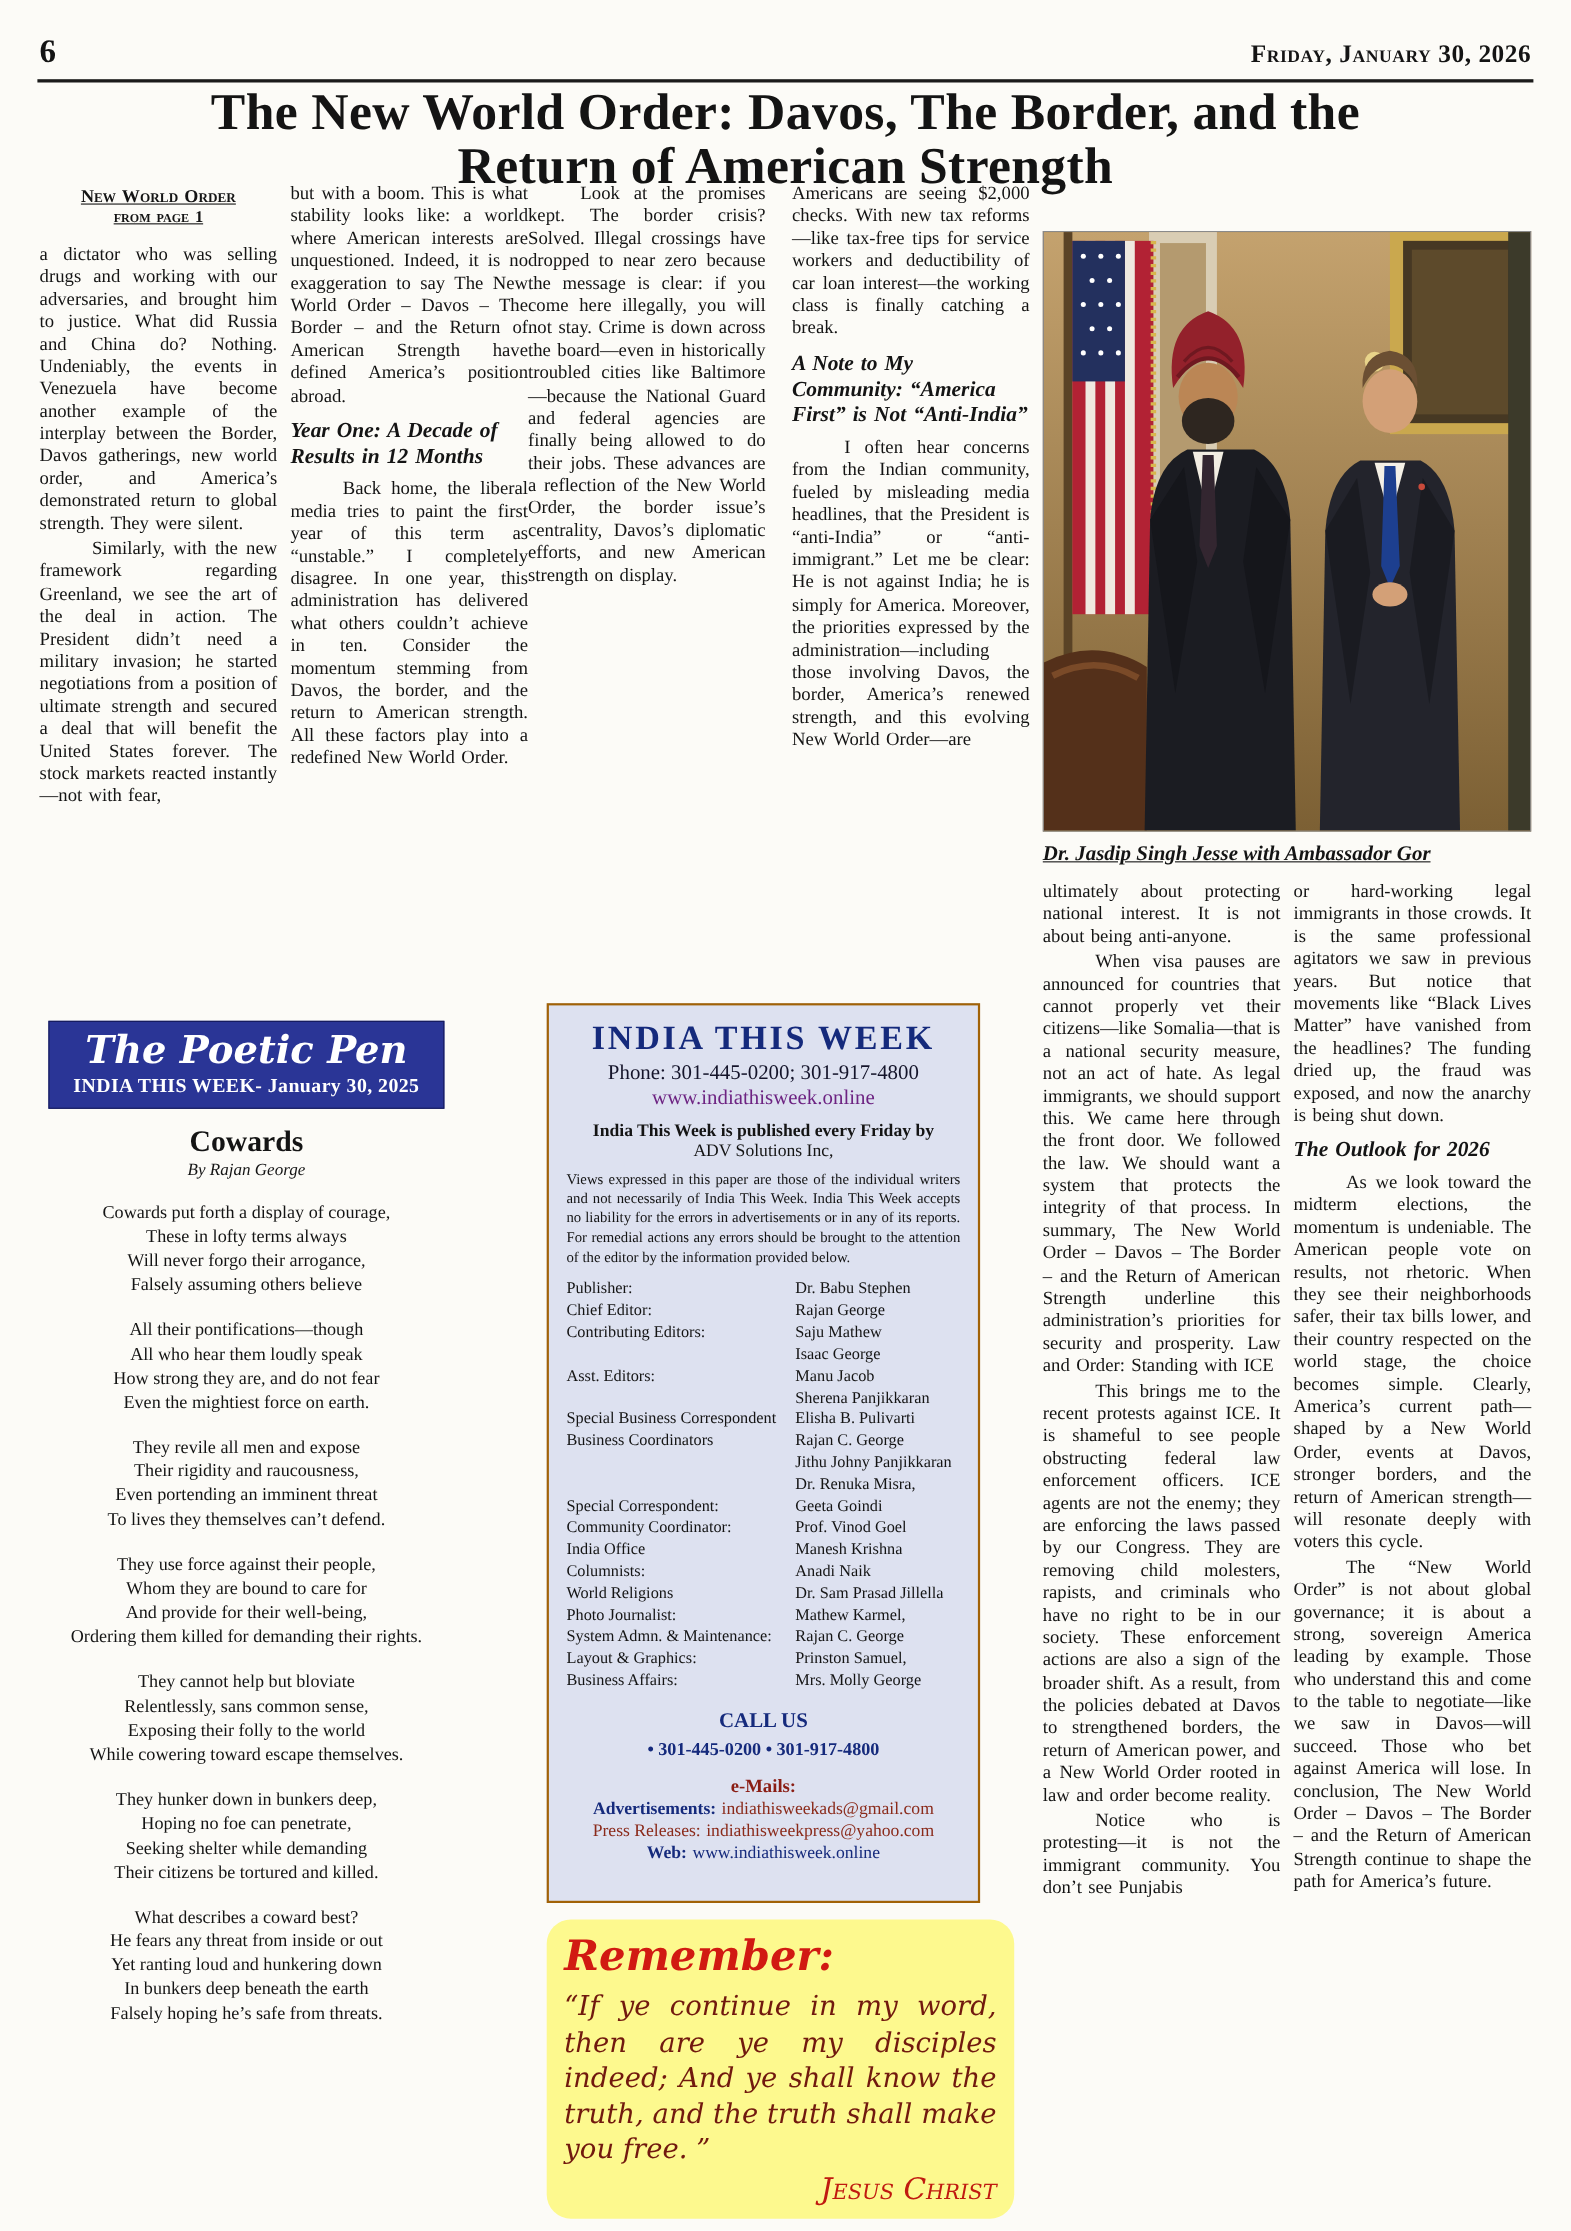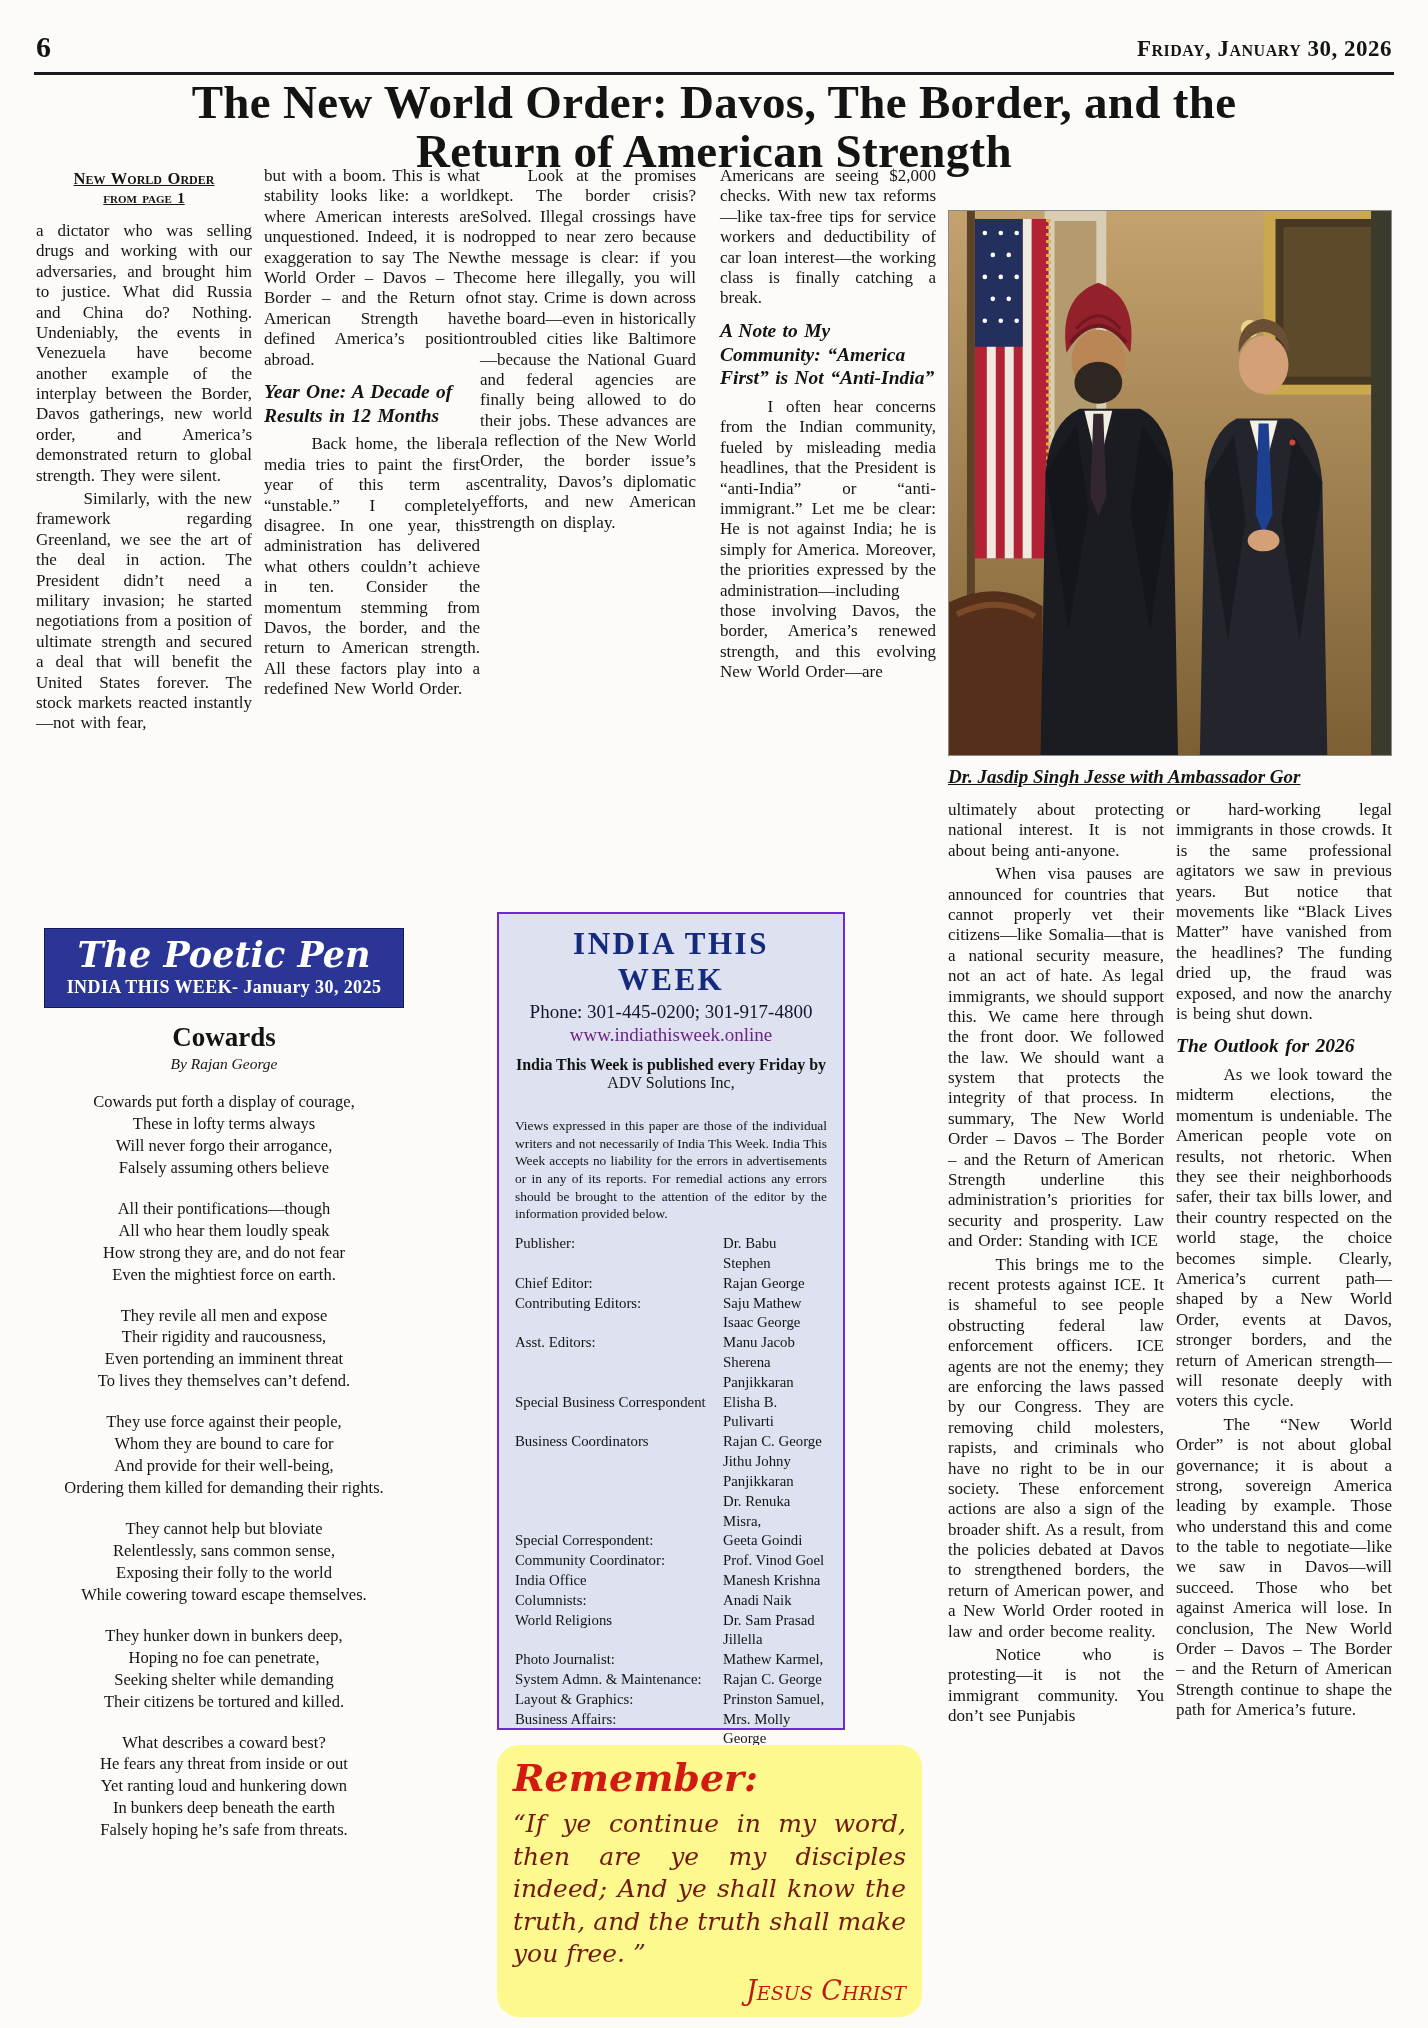--- a/index.html
+++ b/index.html
@@ -35,27 +35,27 @@
   .caption { position:absolute; left:948px; top:766px; width:444px; font-size:19px; font-weight:bold; font-style:italic; text-decoration:underline; }
   
   .poetic-banner { position:absolute; left:44px; top:928px; width:360px; background:#2a3596; border:1px solid #141a5a; color:#fff; text-align:center; padding:7px 4px 9px; }
   .poetic-title { font-family:"DejaVu Serif", serif; font-style:italic; font-weight:bold; font-size:35px; line-height:1.08; }
   .poetic-sub { font-size:18px; font-weight:bold; letter-spacing:.4px; margin-top:3px; }
   .poem { position:absolute; left:36px; top:1022px; width:376px; text-align:center; }
   .poem-title { font-size:27px; font-weight:bold; }
   .poem-byline { font-style:italic; font-size:15.5px; margin:2px 0 18px; }
   .stanza { white-space:pre-line; font-size:16.5px; line-height:1.33; margin:0 0 19px; }
   
-  .mast-box { position:absolute; left:497px; top:912px; width:348px; height:818px; background:#dde1f0; border:2px solid #6d28d9; padding:12px 16px 10px; }
+  .mast-box { position:absolute; left:497px; top:912px; width:394px; height:818px; background:#dde1f0; border:2px solid #a16207; padding:12px 16px 10px; }
   .mast-title { text-align:center; color:#152a7c; font-weight:bold; font-size:31px; letter-spacing:2.5px; }
   .mast-phone { text-align:center; font-size:19px; color:#14142a; margin-top:3px; }
   .mast-site { text-align:center; font-size:19px; color:#6d2382; margin-top:1px; }
   .mast-pub1 { text-align:center; font-weight:bold; font-size:16px; margin-top:10px; }
   .mast-pub2 { text-align:center; font-size:16px; }
-  .mast-disclaimer { font-size:13.4px; line-height:1.32; text-align:justify; margin-top:25px;font-family:Liberation Serif, serif; }
+  .mast-disclaimer { font-size:13.4px; line-height:1.32; text-align:justify; margin-top:7px;font-family:Liberation Serif, serif; }
   .staff { margin-top:11px; font-size:14.8px; line-height:1.34; }
   .staff-row { display:flex; }
   .s-role { flex:0 0 208px; }
   .s-name { flex:1; }
   .call-us { text-align:center; color:#152a7c; font-weight:bold; font-size:19px; margin-top:15px; }
   .call-nums { text-align:center; color:#152a7c; font-weight:bold; font-size:16.5px; margin-top:4px; }
   .emails-label { text-align:center; color:#8a1d14; font-weight:bold; font-size:17px; margin-top:14px; }
   .email-line { text-align:center; font-size:16px; margin-top:2px; }
   .e-lbl { color:#152a7c; font-weight:bold; margin-right:5px; }
   .e-val { color:#8a2a1a; }

